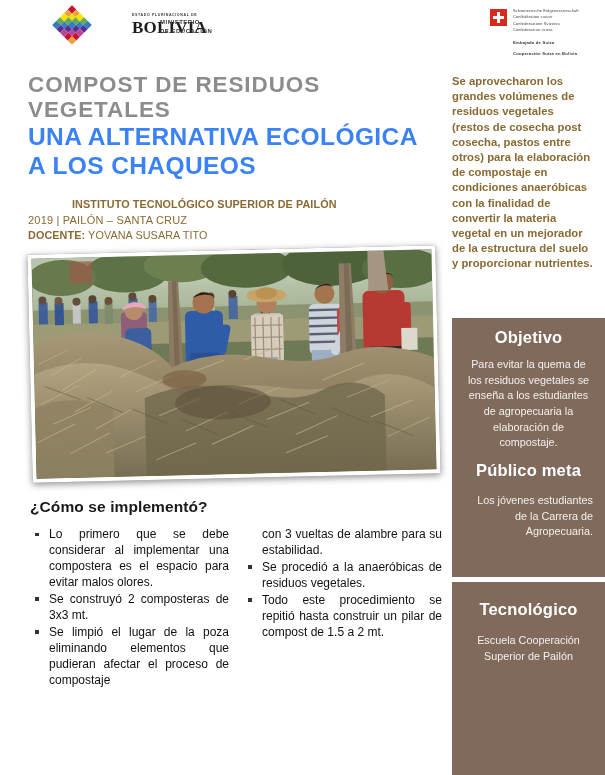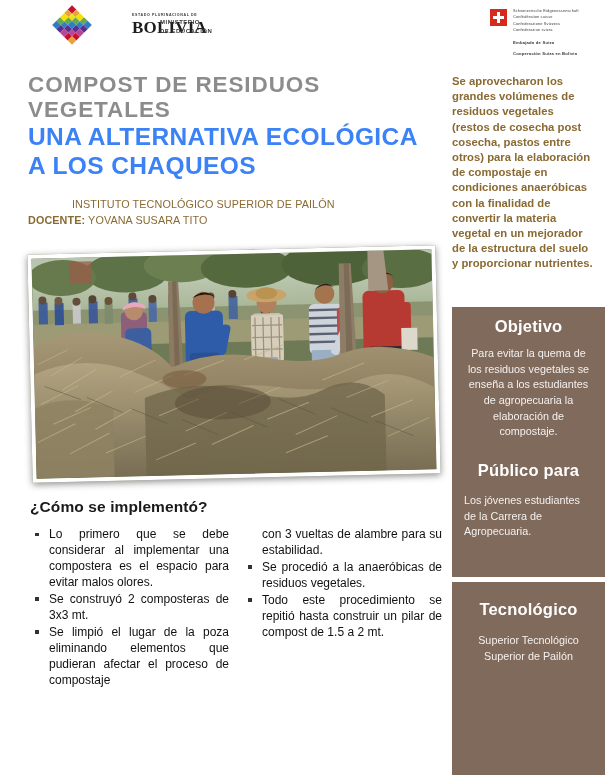--- a/index.html
+++ b/index.html
@@ -144,21 +144,21 @@
     letter-spacing: 0.4px;
     line-height: 1.16;
     margin: 0;
   }
 
   .meta {
     margin-top: 17px;
     color: #8a6a33;
     line-height: 1.42;
   }
-  .meta .m1 { font-size: 10.8px; font-weight: normal; letter-spacing: 0.1px; padding-left: 44px; }
+  .meta .m1 { font-size: 10.8px; font-weight: bold; letter-spacing: 0.1px; padding-left: 44px; }
   .meta .m2 { font-size: 11px; font-weight: normal; letter-spacing: 0.2px; }
   .meta .m3 { font-size: 10.8px; letter-spacing: 0.1px; }
   .meta .m3 b { font-weight: bold; }
 
   
   .photo-wrap {
     position: absolute;
     left: 30px;
     top: 250px;
     width: 408px;
@@ -241,21 +241,21 @@
   }
 
   .brown-box {
     position: absolute;
     left: 452px;
     width: 153px;
     background: #7f6a5c;
     color: #ffffff;
     box-sizing: border-box;
   }
-  .box-objetivo   { top: 307px; height: 155px; }
+  .box-objetivo   { top: 318px; height: 155px; }
   .box-publico    { top: 451px; height: 126px; }
   .box-institucion{ top: 582px; height: 193px; }
 
   .box-title {
     font-size: 16.5px;
     font-weight: bold;
     text-align: center;
     padding-top: 10px;
     letter-spacing: 0.2px;
     color: #ffffff;
@@ -263,21 +263,21 @@
   .box-body {
     font-size: 10.8px;
     line-height: 1.45;
     padding: 10px 12px 0 12px;
     color: #f4f0ee;
   }
   .box-body.center { text-align: center; }
   .box-body.left   { text-align: left; }
   .box-institucion .box-title { padding-top: 18px; }
   .box-institucion .box-body  { padding-top: 14px; }
-  .box-publico .box-body { padding-top: 13px; }
+  .box-publico .box-body { padding-top: 13px; text-align: right; }
 </style>
 </head>
 <body>
 
 <div class="poster">
 
   <div class="header">
 
     <div class="bolivia-logo">
       <div class="wiphala">
@@ -335,20 +335,21 @@
     </div>
   </div>
 
   <div class="left-col">
     <div class="title-gray">COMPOST DE RESIDUOS VEGETALES</div>
     <div class="title-gold">UNA ALTERNATIVA ECOLÓGICA</div>
     <div class="title-gold">A LOS CHAQUEOS</div>
 
     <div class="meta">
       <div class="m1">INSTITUTO TECNOLÓGICO SUPERIOR DE PAILÓN</div>
+      <div class="m2">2019  |  PAILÓN – SANTA CRUZ</div>
       <div class="m3"><b>DOCENTE:</b><span> YOVANA SUSARA TITO</span></div>
     </div>
   </div>
 
   <div class="photo-wrap">
     <div class="photo">
       <div class="photo-inner">
         <svg width="400" height="220" viewBox="0 0 400 220" preserveAspectRatio="none">
           <defs>
             <linearGradient id="skyg" x1="0" y1="0" x2="0" y2="1">
@@ -545,22 +546,22 @@
   <div class="right-col">
     <div class="intro-text">Se aprovecharon los grandes volúmenes de residuos vegetales (restos de cosecha post cosecha, pastos entre otros) para la elaboración de compostaje en condiciones anaeróbicas con la finalidad de convertir la materia vegetal en un mejorador de la estructura del suelo y proporcionar nutrientes.</div>
   </div>
 
   <div class="brown-box box-objetivo">
     <div class="box-title">Objetivo</div>
     <div class="box-body center">Para evitar la quema de los residuos vegetales se enseña a los estudiantes de agropecuaria la elaboración de compostaje.</div>
   </div>
 
   <div class="brown-box box-publico">
-    <div class="box-title">Público para</div>
+    <div class="box-title">Público meta</div>
     <div class="box-body left">Los jóvenes estudiantes de la Carrera de Agropecuaria.</div>
   </div>
 
   <div class="brown-box box-institucion">
     <div class="box-title">Tecnológico</div>
-    <div class="box-body center">Superior Tecnológico Superior de Pailón</div>
+    <div class="box-body center">Escuela Cooperación Superior de Pailón</div>
   </div>
 
 </div>
 
 </body></html>

